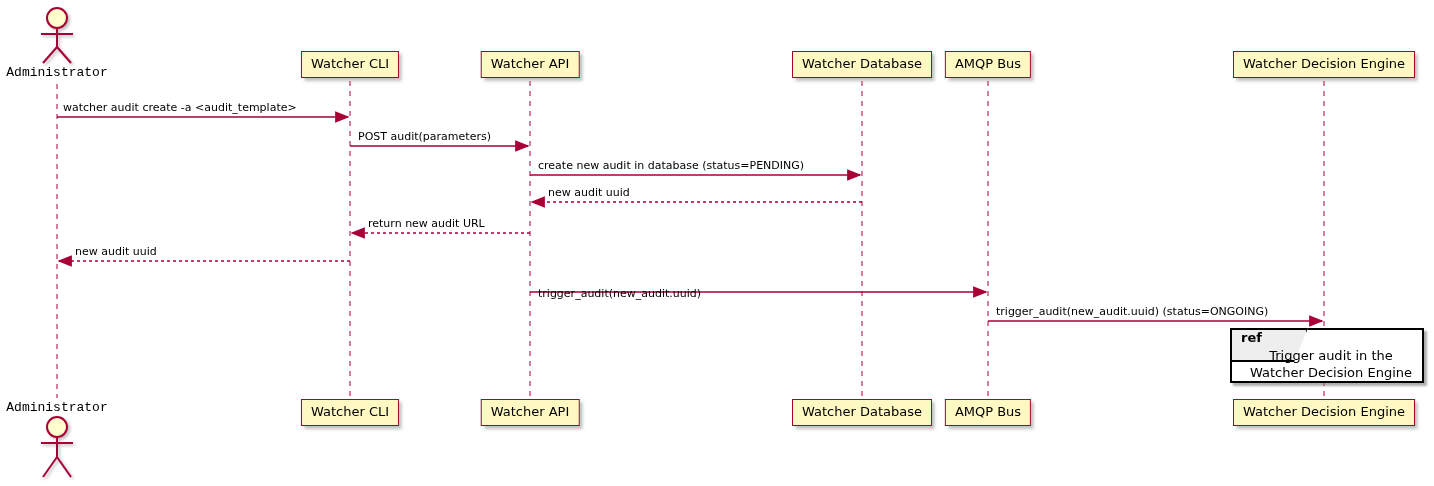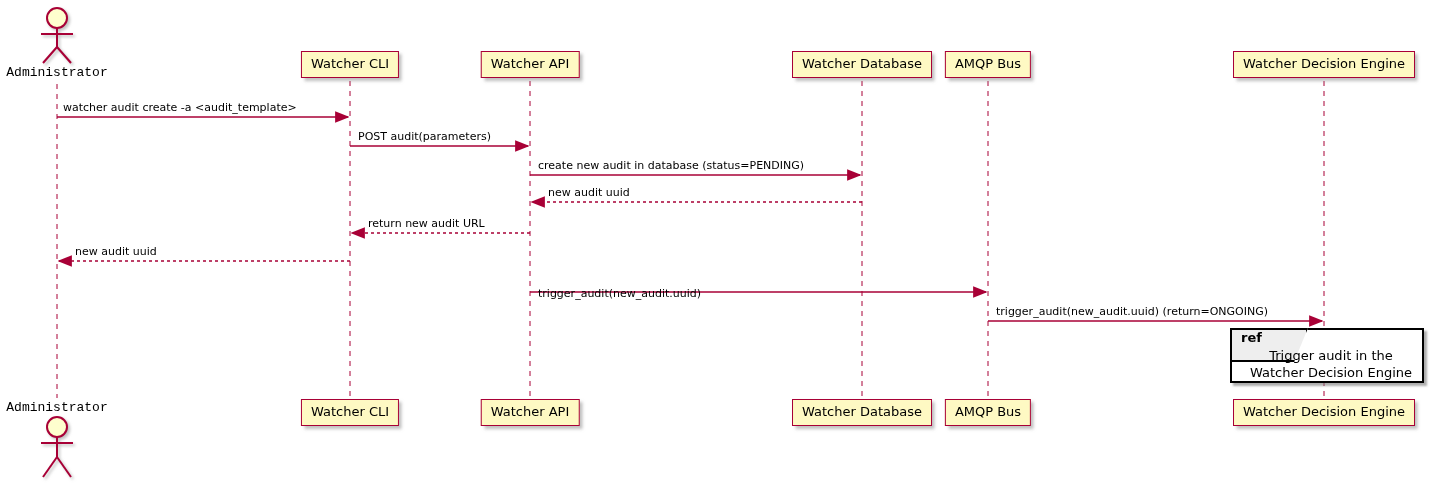--- a/index.html
+++ b/index.html
@@ -132,21 +132,21 @@
   <div class="participant" style="left:988px;  top:399px;">AMQP Bus</div>
   <div class="participant" style="left:1324px; top:399px;">Watcher Decision Engine</div>
 
   <div class="msg-label" style="left:63px;  top:100px;">watcher audit create -a &lt;audit_template&gt;</div>
   <div class="msg-label" style="left:358px; top:129px;">POST audit(parameters)</div>
   <div class="msg-label" style="left:538px; top:158px;">create new audit in database (status=PENDING)</div>
   <div class="msg-label" style="left:548px; top:185px;">new audit uuid</div>
   <div class="msg-label" style="left:368px; top:216px;text-align:center;">return new audit URL</div>
   <div class="msg-label" style="left:75px;  top:244px;">new audit uuid</div>
   <div class="msg-label" style="left:538px; top:286px;">trigger_audit(new_audit.uuid)</div>
-  <div class="msg-label" style="left:996px; top:304px;">trigger_audit(new_audit.uuid) (return=ONGOING)</div>
+  <div class="msg-label" style="left:996px; top:304px;">trigger_audit(new_audit.uuid) (status=ONGOING)</div>
 
   <div class="ref-box">
     <div class="ref-header">ref</div>
     <div class="ref-content">
       <div>Trigger audit in the</div>
       <div>Watcher Decision Engine</div>
     </div>
   </div>
 
 </div>

